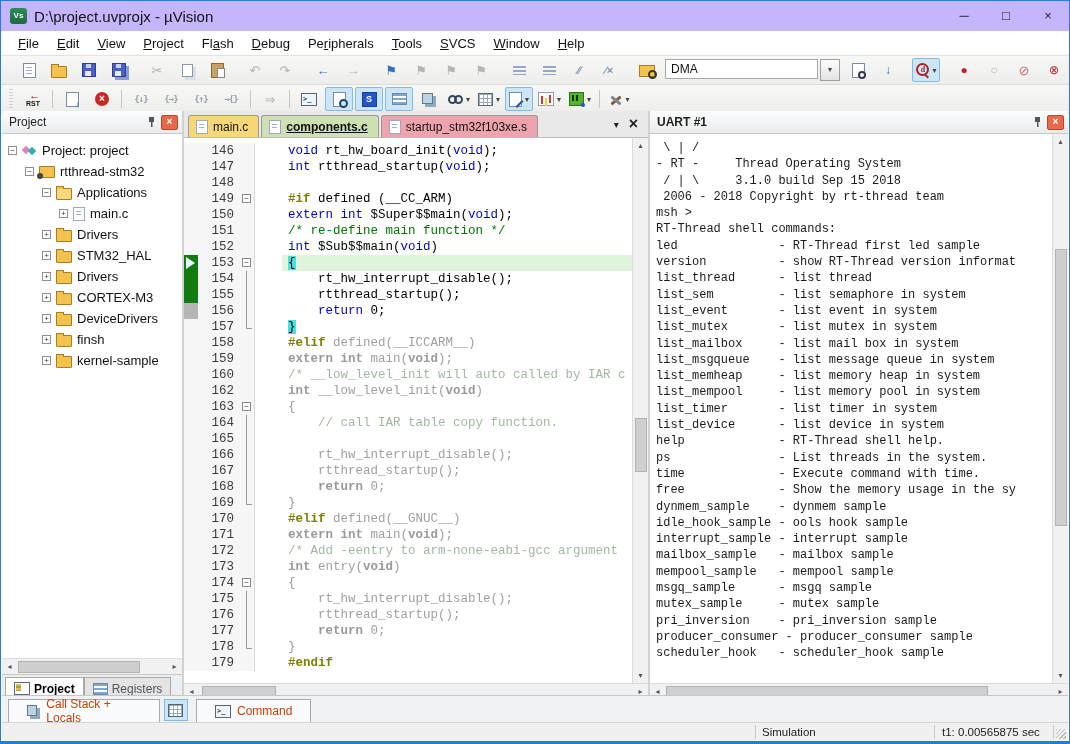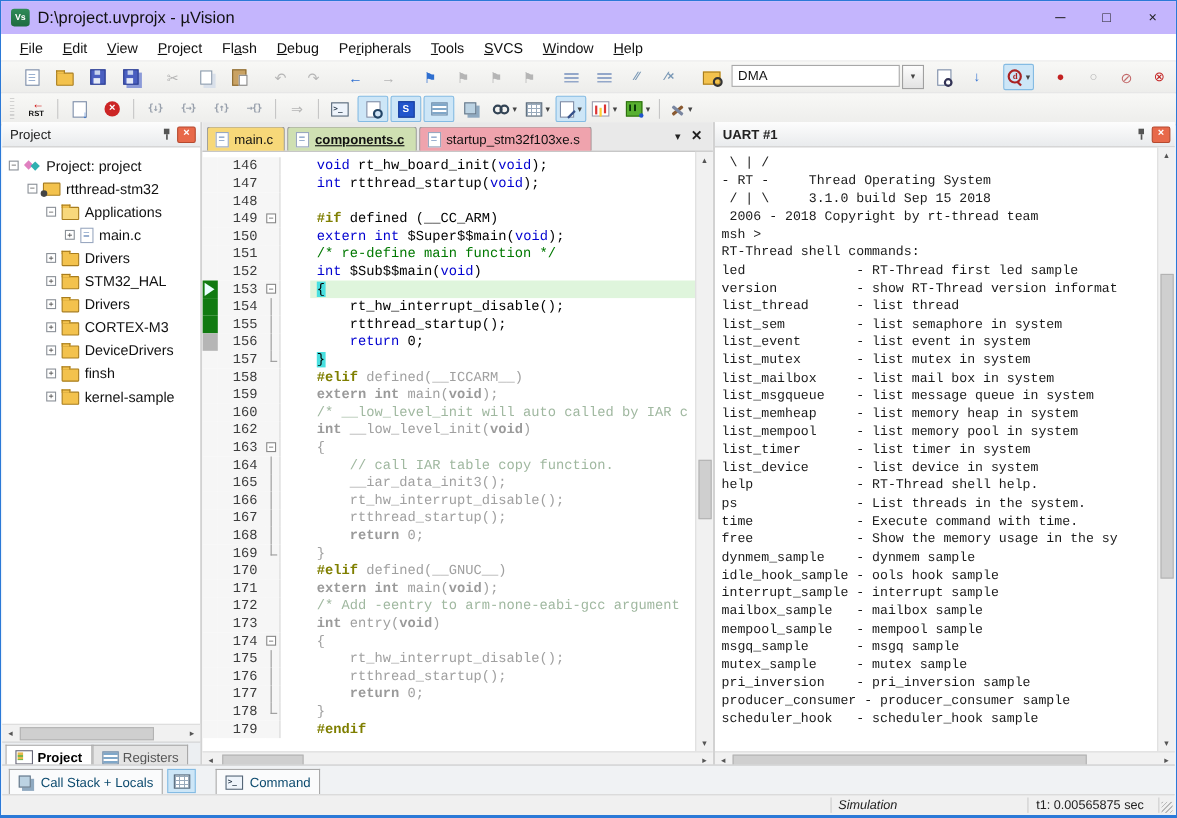--- a/index.html
+++ b/index.html
@@ -140,27 +140,27 @@
   .gk{color:#9a9a9a;font-weight:bold;} .gp{color:#a0a0a0;} .gc{color:#a0b8a0;}
   .sb{background:#49e0e0;color:#000;}
   
   .uart-panel{width:418px;display:flex;flex-direction:column;background:#fff;}
   .uart-body{flex:1;display:flex;min-height:0;}
   .uart-content{flex:1;overflow:hidden;padding:6px 0 0 6px;}
   .uline{font:12px/16.3px "Liberation Mono",monospace;white-space:pre;color:#1a1a1a;}
   
   .dockrow{position:absolute;left:1px;right:1px;bottom:19px;height:26px;background:#f0f2f4;border-top:1px solid #c8c8c8;display:flex;align-items:flex-end;font-size:12px;}
   .dgroup1{width:180px;display:flex;align-items:flex-end;padding-left:6px;gap:4px;}
-  .dtab{height:22px;display:flex;align-items:center;gap:6px;padding:0 8px;background:#fafbfc;border:1px solid #a9a9a9;border-bottom:none;color:#0c4a6e;}
+  .dtab{height:22px;display:flex;align-items:center;gap:6px;padding:0 18px;background:#fafbfc;border:1px solid #a9a9a9;border-bottom:none;color:#c2410c;}
   .dbtn{height:20px;width:24px;display:flex;align-items:center;justify-content:center;border:1px solid #84bbe3;background:#cde6f7;margin-bottom:1px;}
   .dgroup2{display:flex;align-items:flex-end;padding-left:8px;}
   
   .statusbar{position:absolute;left:1px;right:1px;bottom:0;height:18px;background:#f0f0f0;border-top:1px solid #d5d5d5;font-size:11.5px;color:#222;}
   .st-sep{position:absolute;top:2px;bottom:2px;width:1px;background:#cccccc;}
-  .st-sim{position:absolute;left:760px;line-height:18px;font-style:italic;}
+  .st-sim{position:absolute;left:760px;line-height:18px;}
   .st-time{position:absolute;left:940px;line-height:18px;}
   .st-grip{position:absolute;right:2px;bottom:2px;width:10px;height:10px;background:repeating-linear-gradient(135deg,#b9b9b9 0 1px,transparent 1px 3px);}
 </style>
 </head>
 <body>
 
 <div class="win">
 
   <div class="titlebar">
     <div class="logo">Vs</div>
@@ -474,21 +474,21 @@
             <div class="eline"><span class="eg green"></span><span class="enum">154</span><span class="efold l"></span><span class="ecode"><span class="sp">    rt_hw_interrupt_disable();</span></span></div>
             <div class="eline"><span class="eg green"></span><span class="enum">155</span><span class="efold l"></span><span class="ecode"><span class="sp">    rtthread_startup();</span></span></div>
             <div class="eline"><span class="eg gray"></span><span class="enum">156</span><span class="efold l"></span><span class="ecode"><span class="sp">    </span><span class="sk">return</span><span class="sp"> 0;</span></span></div>
             <div class="eline"><span class="eg "></span><span class="enum">157</span><span class="efold e"></span><span class="ecode"><span class="sb">}</span></span></div>
             <div class="eline"><span class="eg "></span><span class="enum">158</span><span class="efold "></span><span class="ecode"><span class="sd">#elif</span><span class="gp"> defined(__ICCARM__)</span></span></div>
             <div class="eline"><span class="eg "></span><span class="enum">159</span><span class="efold "></span><span class="ecode"><span class="gk">extern</span><span class="gp"> </span><span class="gk">int</span><span class="gp"> main(</span><span class="gk">void</span><span class="gp">);</span></span></div>
             <div class="eline"><span class="eg "></span><span class="enum">160</span><span class="efold "></span><span class="ecode"><span class="gc">/* __low_level_init will auto called by IAR c</span></span></div>
             <div class="eline"><span class="eg "></span><span class="enum">162</span><span class="efold "></span><span class="ecode"><span class="gk">int</span><span class="gp"> __low_level_init(</span><span class="gk">void</span><span class="gp">)</span></span></div>
             <div class="eline"><span class="eg "></span><span class="enum">163</span><span class="efold m"></span><span class="ecode"><span class="gp">{</span></span></div>
             <div class="eline"><span class="eg "></span><span class="enum">164</span><span class="efold l"></span><span class="ecode"><span class="gc">    // call IAR table copy function.</span></span></div>
-            <div class="eline"><span class="eg "></span><span class="enum">165</span><span class="efold l"></span><span class="ecode"><span class="gp">    __iar_data_init3();</span></span></div>
+            <div class="eline"><span class="eg "></span><span class="enum">165</span><span class="efold l"></span></div>
             <div class="eline"><span class="eg "></span><span class="enum">166</span><span class="efold l"></span><span class="ecode"><span class="gp">    rt_hw_interrupt_disable();</span></span></div>
             <div class="eline"><span class="eg "></span><span class="enum">167</span><span class="efold l"></span><span class="ecode"><span class="gp">    rtthread_startup();</span></span></div>
             <div class="eline"><span class="eg "></span><span class="enum">168</span><span class="efold l"></span><span class="ecode"><span class="gp">    </span><span class="gk">return</span><span class="gp"> 0;</span></span></div>
             <div class="eline"><span class="eg "></span><span class="enum">169</span><span class="efold e"></span><span class="ecode"><span class="gp">}</span></span></div>
             <div class="eline"><span class="eg "></span><span class="enum">170</span><span class="efold "></span><span class="ecode"><span class="sd">#elif</span><span class="gp"> defined(__GNUC__)</span></span></div>
             <div class="eline"><span class="eg "></span><span class="enum">171</span><span class="efold "></span><span class="ecode"><span class="gk">extern</span><span class="gp"> </span><span class="gk">int</span><span class="gp"> main(</span><span class="gk">void</span><span class="gp">);</span></span></div>
             <div class="eline"><span class="eg "></span><span class="enum">172</span><span class="efold "></span><span class="ecode"><span class="gc">/* Add -eentry to arm-none-eabi-gcc argument</span></span></div>
             <div class="eline"><span class="eg "></span><span class="enum">173</span><span class="efold "></span><span class="ecode"><span class="gk">int</span><span class="gp"> entry(</span><span class="gk">void</span><span class="gp">)</span></span></div>
             <div class="eline"><span class="eg "></span><span class="enum">174</span><span class="efold m"></span><span class="ecode"><span class="gp">{</span></span></div>
             <div class="eline"><span class="eg "></span><span class="enum">175</span><span class="efold l"></span><span class="ecode"><span class="gp">    rt_hw_interrupt_disable();</span></span></div>

